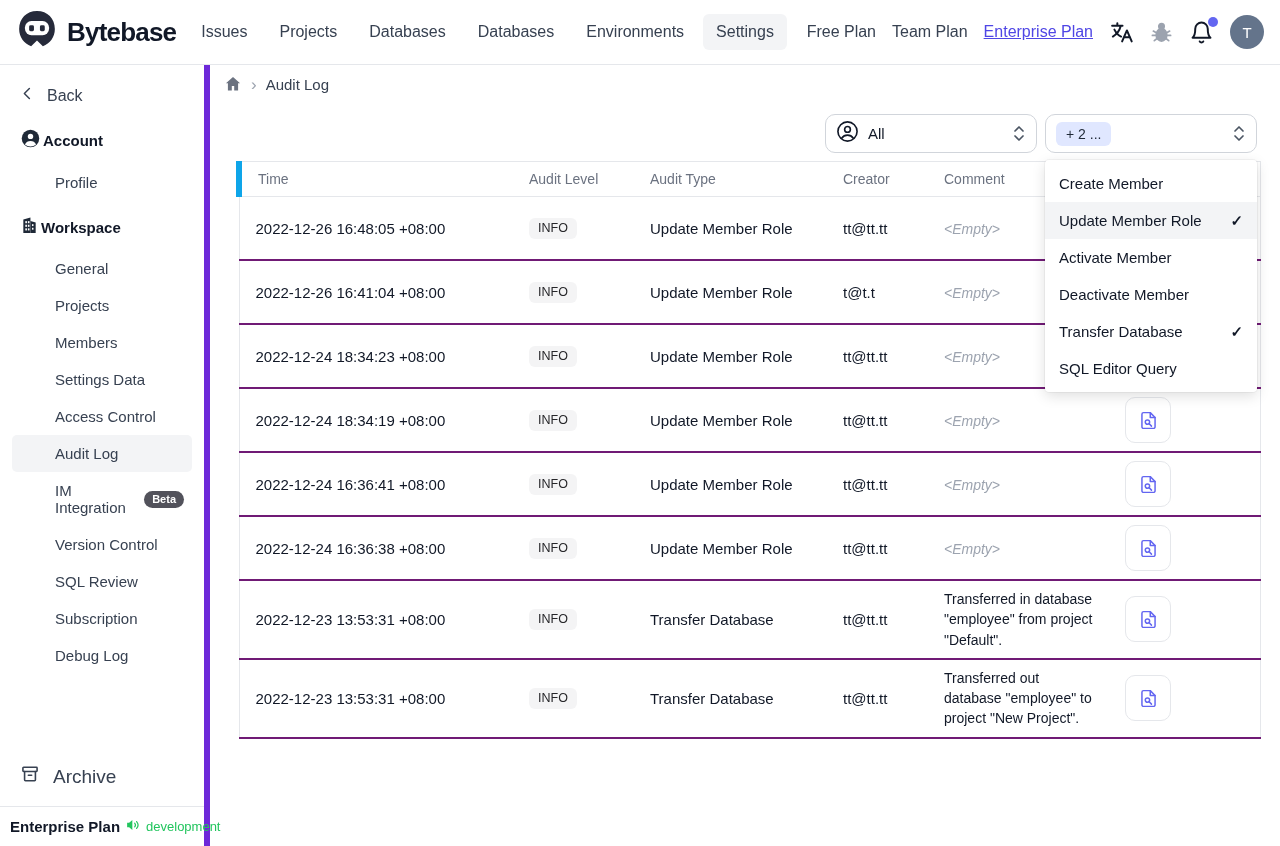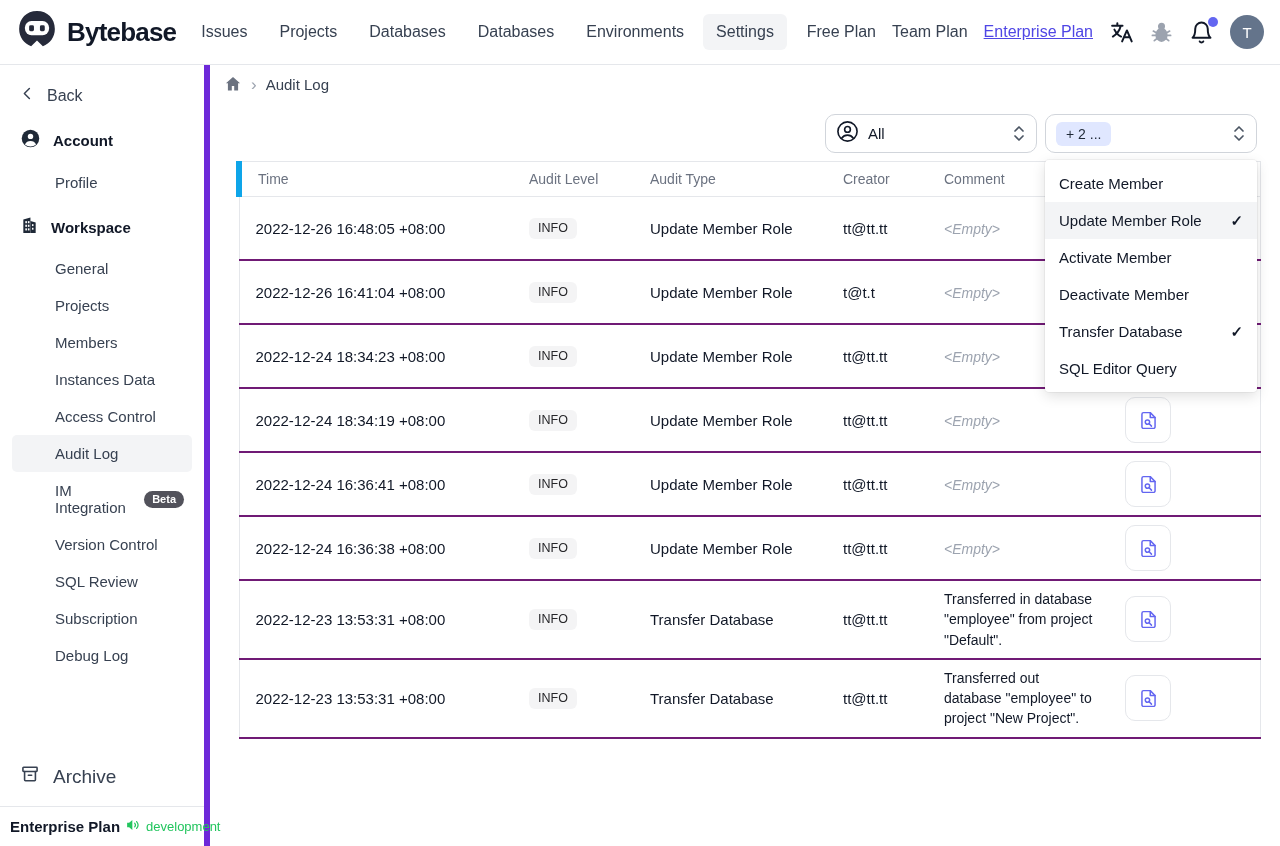--- a/index.html
+++ b/index.html
@@ -24,21 +24,21 @@
   .bell-dot { position:absolute; top:-3px; right:-4px; width:10px; height:10px;
     border-radius:50%; background:#6366f1; }
   .avatar { width:34px; height:34px; border-radius:50%; background:#64748b; color:#fff;
     display:flex; align-items:center; justify-content:center; font-size:15px; cursor:pointer; }
 
   
   .sidebar { position:absolute; top:65px; left:0; width:210px; bottom:0;
     border-right:6px solid #6d28d9; background:#fff; z-index:10; }
   .back-row { display:flex; align-items:center; gap:12px; padding:21px 20px 10px 20px;
     font-size:16px; color:#374151; cursor:pointer; }
-  .section-header { display:flex; align-items:center; gap:12px; padding:13px 20px 12px 20px;
+  .section-header { display:flex; align-items:center; gap:2px; padding:13px 20px 12px 20px;
     font-size:15px; font-weight:600; color:#111827; }
   .section-header.workspace { margin-top:2px; }
   .side-item { margin:0 12px; padding:10px 8px 10px 43px; font-size:15px; color:#374151;
     border-radius:5px; cursor:pointer; display:flex; align-items:center; }
   .side-item.active { background:#f3f4f6; }
   .beta-badge { background:#52525b; color:#fff; font-size:11px; font-weight:600;
     padding:2px 8px 3px 8px; border-radius:9px; margin-left:7px; }
   .archive-row { position:absolute; bottom:47px; left:0; right:0; display:flex;
     align-items:center; gap:13px; padding:10px 20px; font-size:19px; color:#374151; cursor:pointer; }
   .side-footer { position:absolute; bottom:0; left:0; right:0; height:40px;
@@ -180,21 +180,21 @@
         <rect x="8.3" y="13" width="1.7" height="2.2" fill="#fff"></rect>
         <rect x="12.6" y="8.6" width="1.6" height="2" fill="#fff"></rect>
         <rect x="12.6" y="12.4" width="1.6" height="2" fill="#fff"></rect>
       </svg>
     </span>
     <span>Workspace</span>
   </div>
   <div class="side-item">General</div>
   <div class="side-item">Projects</div>
   <div class="side-item">Members</div>
-  <div class="side-item">Instances Data</div>
+  <div class="side-item">Settings Data</div>
   <div class="side-item">Access Control</div>
   <div class="side-item active">Audit Log</div>
   <div class="side-item">
     <span>IM Integration</span>
     <span class="beta-badge">Beta</span>
   </div>
   <div class="side-item">Version Control</div>
   <div class="side-item">SQL Review</div>
   <div class="side-item">Subscription</div>
   <div class="side-item">Debug Log</div>

